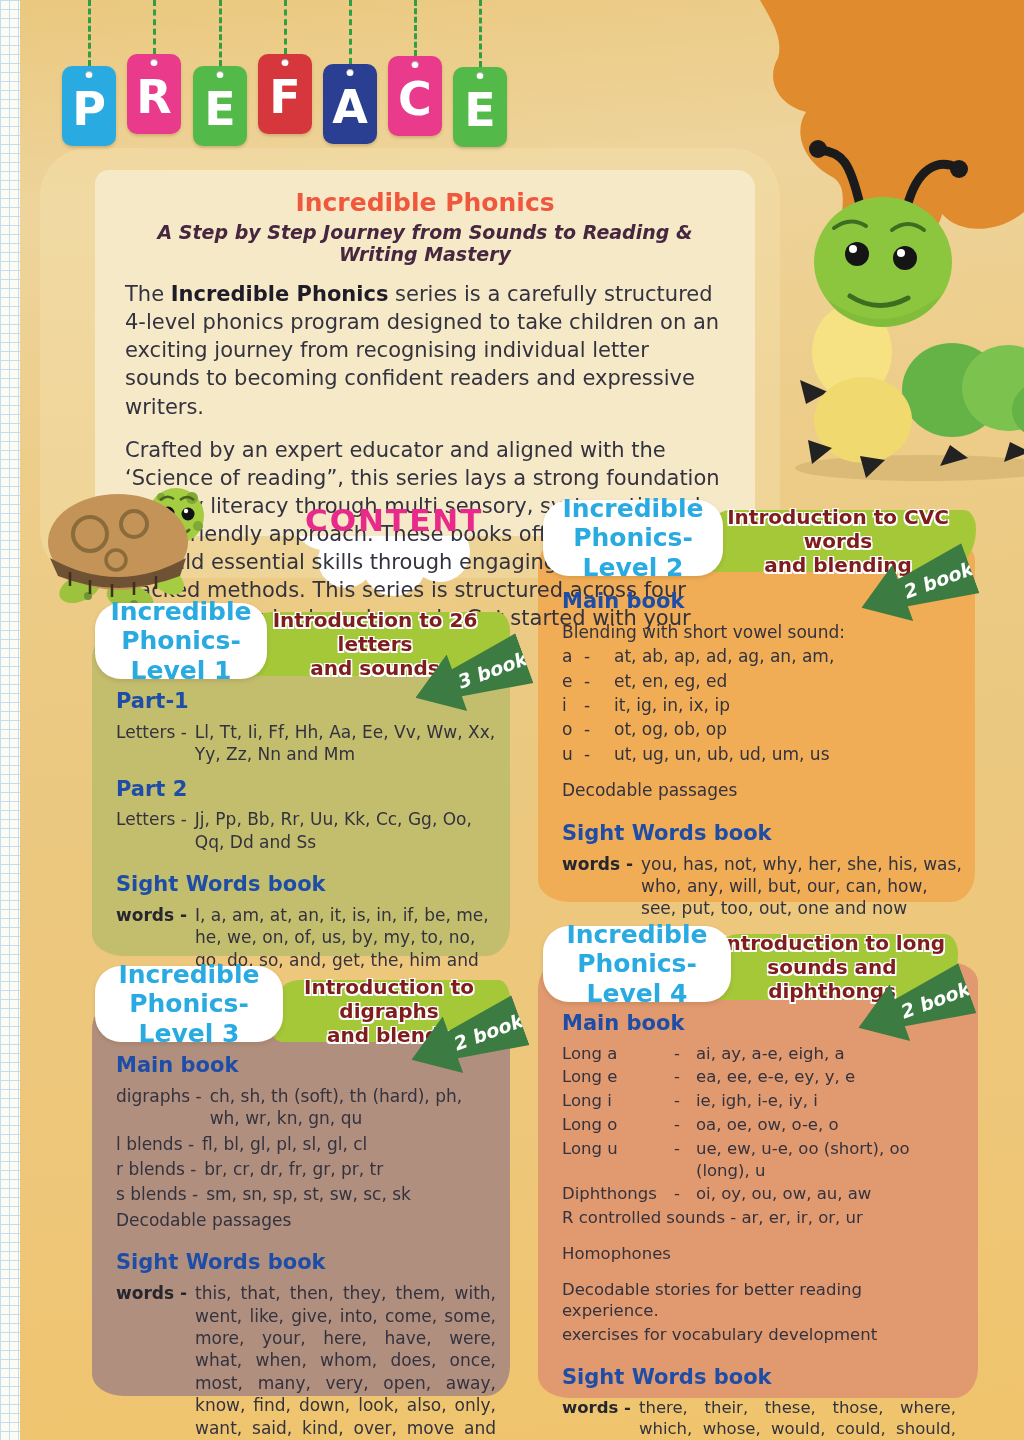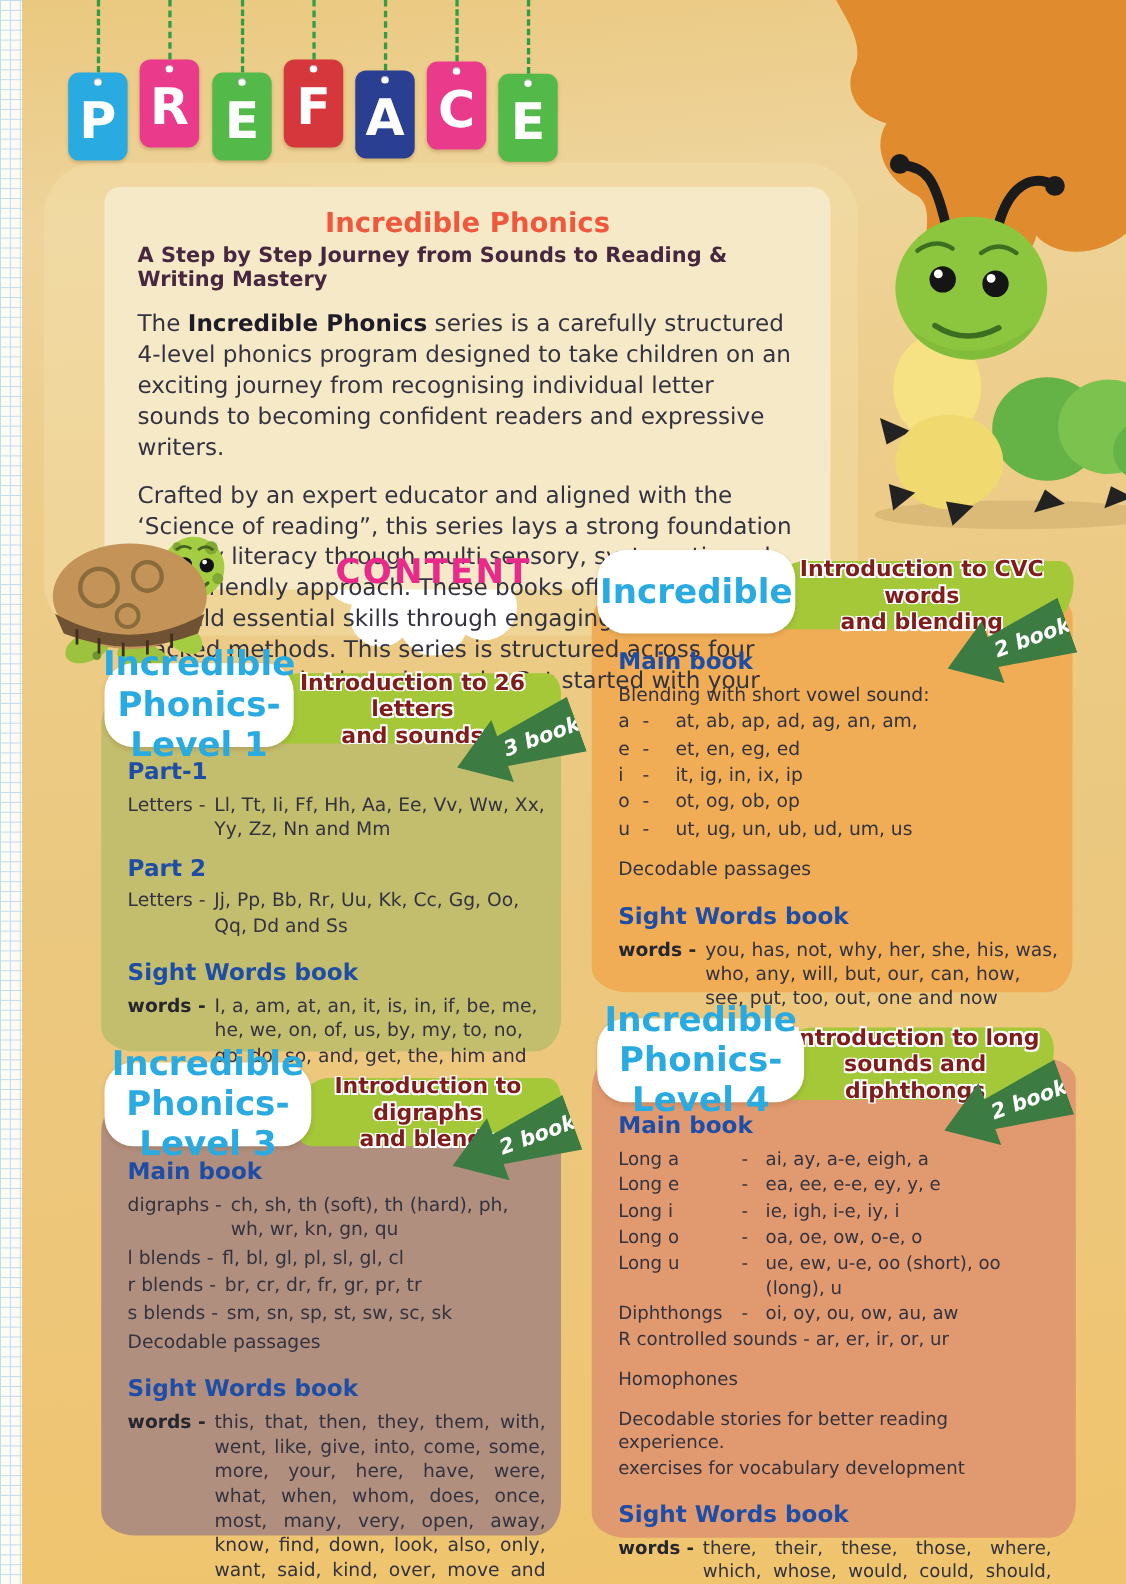--- a/index.html
+++ b/index.html
@@ -22,38 +22,38 @@
   .pref-string{position:absolute;width:0;border-left:3px dashed #2f9e45;top:0;}
   .pref-card{position:absolute;width:54px;height:80px;border-radius:10px;
     box-shadow:0 2px 3px rgba(120,80,20,.25);display:flex;align-items:center;justify-content:center;}
   .pref-card .hole{position:absolute;top:5px;left:50%;transform:translateX(-50%);
     width:7px;height:7px;border-radius:50%;background:#fff;box-shadow:0 1px 1px rgba(0,0,0,.35) inset;}
   .pref-card .ltr{color:#fff;font-size:46px;font-weight:bold;line-height:1;margin-top:6px;}
   
   .intro-box{position:absolute;left:95px;top:170px;width:660px;height:366px;
     background:#f6e9c8;border-radius:14px 18px 12px 20px;padding:18px 30px 0 30px;box-sizing:border-box;z-index:2;}
   .intro-title{text-align:center;color:#f0583d;font-size:25px;font-weight:bold;}
-  .intro-sub{color:#472640;font-size:19px;font-weight:600;margin-top:4px;}
+  .intro-sub{text-align:center;color:#472640;font-size:19px;font-style:italic;font-weight:600;margin-top:4px;}
   .intro-p{color:#33323f;font-size:21px;line-height:1.34;margin-top:15px;}
   .intro-p b{color:#1d1c28;}
   
   .dot{position:absolute;background:#fff;border-radius:50%;}
   .cloud-svg{position:absolute;left:282px;top:452px;z-index:1;}
   .content-title{position:absolute;left:305px;top:502px;width:160px;text-align:center;
     color:#ea2a8a;font-size:31px;font-weight:bold;letter-spacing:2px;z-index:2;}
   
   .panel{position:absolute;border-radius:20px 30px 24px 32px / 28px 20px 30px 22px;box-sizing:border-box;}
   .panel-1{left:92px;top:632px;width:418px;height:324px;background:#c3bd6e;}
   .panel-2{left:538px;top:540px;width:437px;height:362px;background:#f0ad56;}
   .panel-3{left:92px;top:1002px;width:418px;height:394px;background:#b18f7e;}
   .panel-4{left:538px;top:962px;width:440px;height:436px;background:#e1996f;}
   .bubble{position:absolute;background:#fff;border-radius:26px;z-index:4;
     display:flex;align-items:center;justify-content:center;text-align:center;
     box-shadow:0 2px 4px rgba(110,70,20,.18);}
-  .bubble .lv-title{color:#29aae1;font-size:31px;font-weight:bold;line-height:1.18;}
+  .bubble .lv-title{color:#29aae1;font-size:25px;font-weight:bold;line-height:1.18;}
   .banner{position:absolute;background:#a4c838;z-index:3;
     border-radius:40px 16px 46px 20px / 54px 24px 54px 26px;
     display:flex;align-items:center;justify-content:center;text-align:center;}
   .banner .bn-text{color:#7f1d1d;font-size:20px;font-weight:bold;line-height:1.2;
     text-shadow:-1.5px -1.5px 0 #fff,1.5px -1.5px 0 #fff,-1.5px 1.5px 0 #fff,1.5px 1.5px 0 #fff;}
   .books-arrow{position:absolute;width:116px;height:60px;background:#3c7c42;z-index:5;
     clip-path:polygon(0 50%,38% 0,38% 26%,100% 6%,100% 94%,38% 74%,38% 100%);
     transform:rotate(-20deg);display:flex;align-items:center;}
   .books-arrow .bk{color:#fff;font-size:19px;font-weight:bold;font-style:italic;
     padding-left:46px;white-space:nowrap;}
@@ -225,21 +225,21 @@
       <div class="lv-pair pair-words">
         <span class="lbl">words -</span>
         <span class="txt">I, a, am, at, an, it, is, in, if, be, me, he, we, on, of, us, by, my, to, no, go, do, so, and, get, the, him and are</span>
       </div>
     </div>
 
   <div class="banner" style="left:700px;top:510px;width:276px;height:62px;">
     <div class="bn-text"><span>Introduction to CVC words</span><br><span>and blending</span></div>
   </div>
   <div class="bubble" style="left:543px;top:500px;width:180px;height:76px;">
-    <div class="lv-title"><span>Incredible</span><br></div>
+    <div class="lv-title"><span>Incredible</span><br><span>Phonics-Level 2</span></div>
   </div>
   <div class="books-arrow" style="left:858px;top:558px;">
     <span class="bk">2 books</span>
   </div>
   <div class="level-body" style="left:562px;top:578px;width:400px;">
       <div class="lv-heading">Main book</div>
       <div class="lv-line">Blending with short vowel sound:</div>
       <div class="lv-trow t-narrow">
         <span>a</span>
         <span>-</span>

